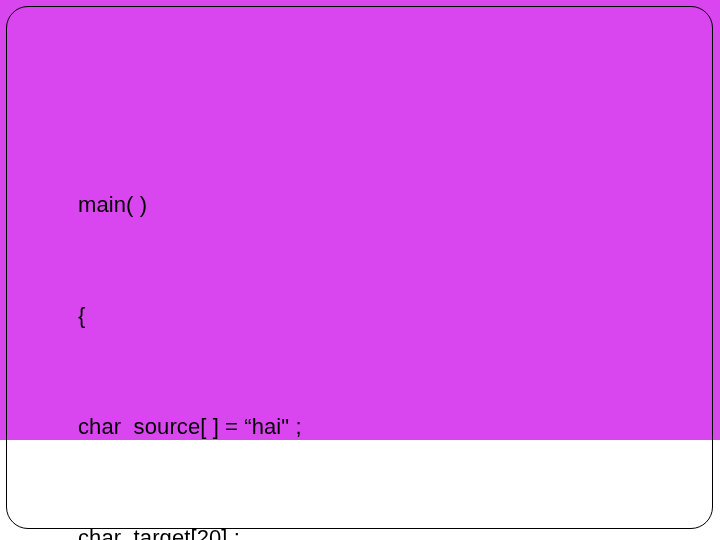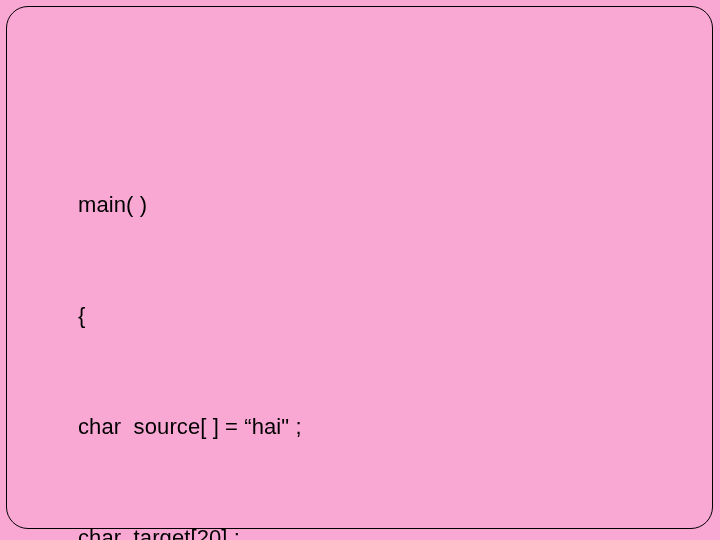--- a/index.html
+++ b/index.html
@@ -9,22 +9,22 @@
   }
   body {
     width: 720px;
     height: 540px;
     overflow: hidden;
     font-family: "Liberation Sans", sans-serif;
   }
   #slide {
     position: relative;
     width: 720px;
-    height: 540px;
-    background: #f9a8d4;
+    height: 440px;
+    background: #d946ef;
     box-sizing: border-box;
   }
   
   #slide-frame {
     position: absolute;
     left: 6px;
     top: 6px;
     width: 707px;
     height: 523px;
     box-sizing: border-box;

